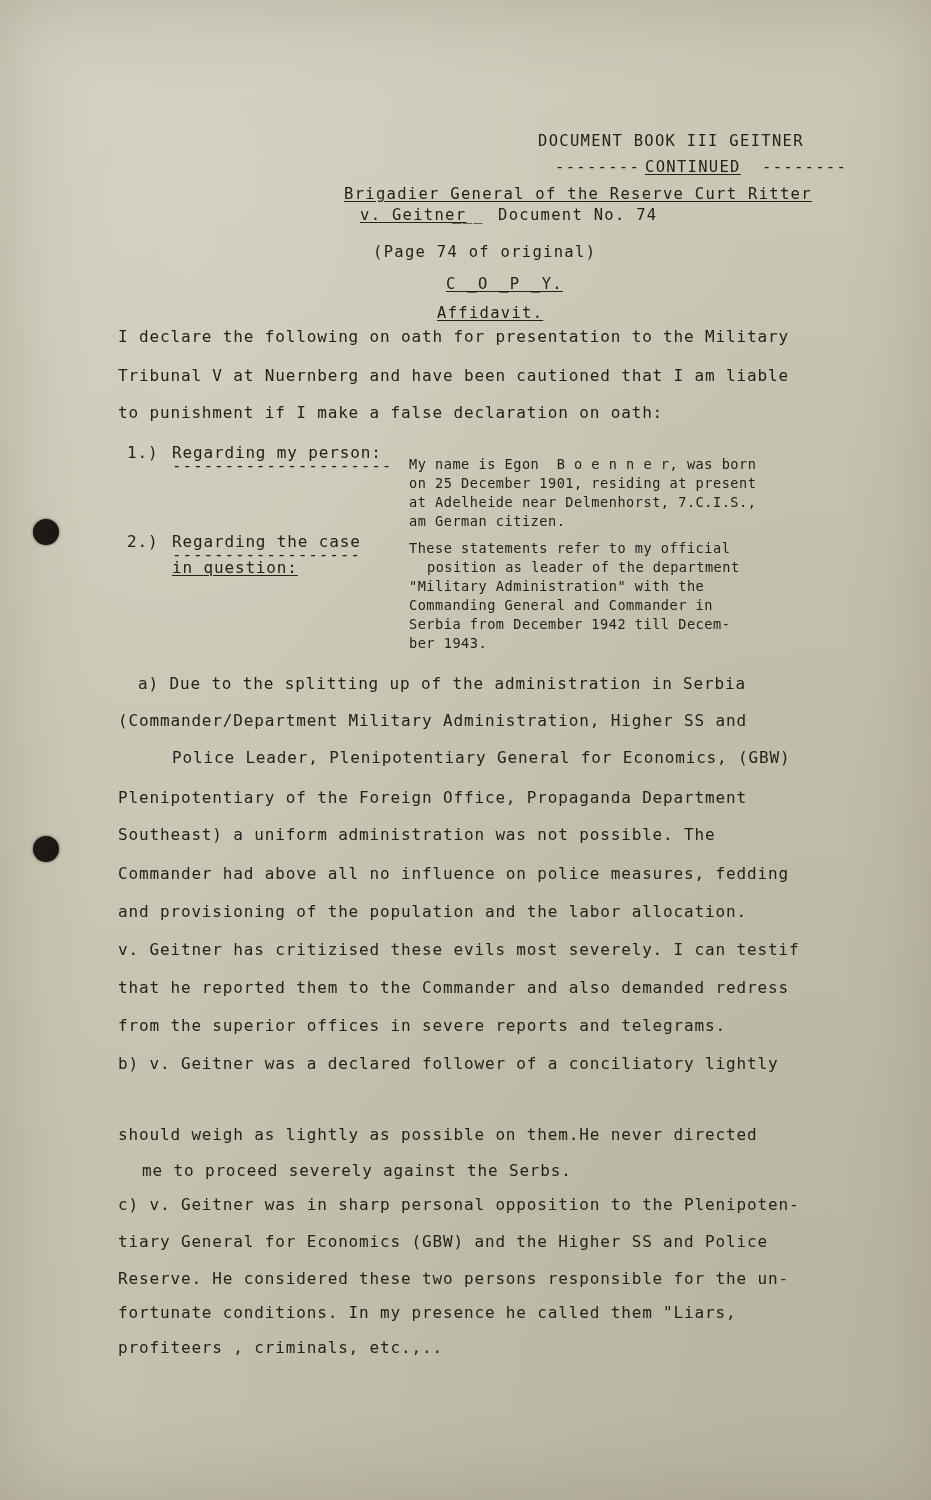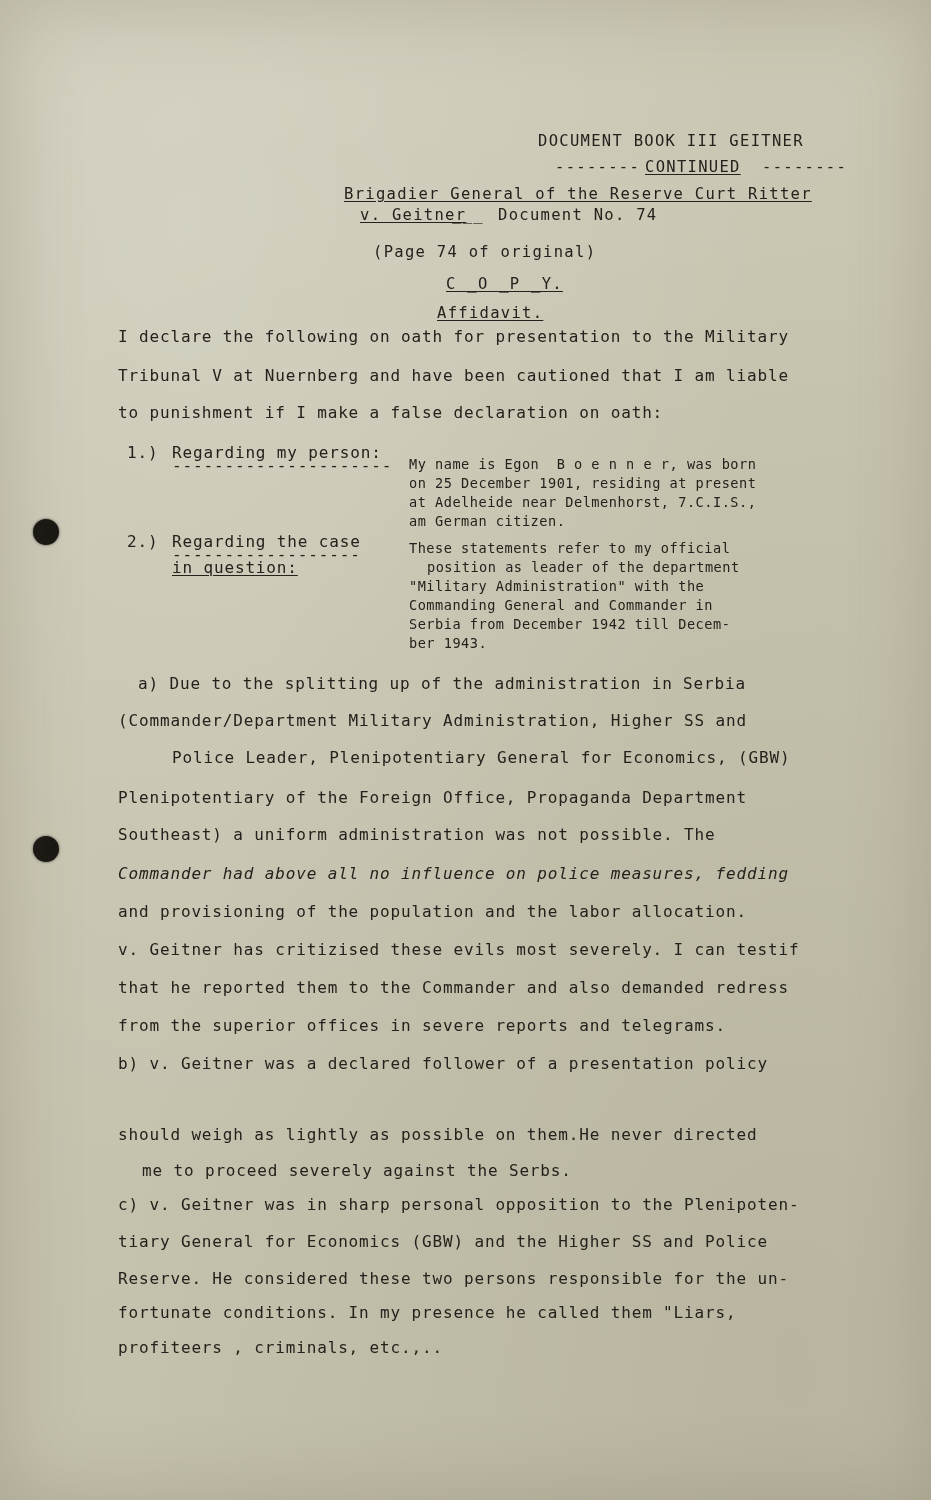--- a/index.html
+++ b/index.html
@@ -129,26 +129,26 @@
     <div class="txt small-line" style="left:409px; top:580px;">"Military Administration" with the</div>
     <div class="txt small-line" style="left:409px; top:599px;">Commanding General and Commander in</div>
     <div class="txt small-line" style="left:409px; top:618px;">Serbia from December 1942 till Decem-</div>
     <div class="txt small-line" style="left:409px; top:637px;">ber 1943.</div>
 
     <div class="txt body-line" style="left:138px; top:676px;">a) Due to the splitting up of the administration in Serbia</div>
     <div class="txt body-line" style="left:118px; top:713px;">(Commander/Department Military Administration, Higher SS and</div>
     <div class="txt body-line" style="left:136px; top:750px;margin-left:36px;">Police Leader, Plenipotentiary General for Economics, (GBW)</div>
     <div class="txt body-line" style="left:118px; top:790px;">Plenipotentiary of the Foreign Office, Propaganda Department</div>
     <div class="txt body-line" style="left:118px; top:827px;">Southeast) a uniform administration was not possible. The</div>
-    <div class="txt body-line" style="left:118px; top:866px;font-style:italic;">Commander had above all no influence on police measures, fedding</div>
+    <div class="txt body-line" style="left:118px; top:866px;">Commander had above all no influence on police measures, fedding</div>
     <div class="txt body-line" style="left:118px; top:904px;">and provisioning of the population and the labor allocation.</div>
     <div class="txt body-line" style="left:118px; top:942px;">v. Geitner has critizised these evils most severely. I can testif</div>
     <div class="txt body-line" style="left:118px; top:980px;">that he reported them to the Commander and also demanded redress</div>
     <div class="txt body-line" style="left:118px; top:1018px;">from the superior offices in severe reports and telegrams.</div>
-    <div class="txt body-line" style="left:118px; top:1056px;">b) v. Geitner was a declared follower of a presentation policy</div>
+    <div class="txt body-line" style="left:118px; top:1056px;">b) v. Geitner was a declared follower of a conciliatory lightly</div>
     <div class="txt body-line" style="left:118px; top:1127px;">should weigh as lightly as possible on them.He never directed</div>
     <div class="txt body-line" style="left:118px; top:1163px;padding-left:24px;">me to proceed severely against the Serbs.</div>
     <div class="txt body-line" style="left:118px; top:1197px;">c) v. Geitner was in sharp personal opposition to the Plenipoten-</div>
     <div class="txt body-line" style="left:118px; top:1234px;">tiary General for Economics (GBW) and the Higher SS and Police</div>
     <div class="txt body-line" style="left:118px; top:1271px;">Reserve. He considered these two persons responsible for the un-</div>
     <div class="txt body-line" style="left:118px; top:1305px;">fortunate conditions. In my presence he called them "Liars,</div>
     <div class="txt body-line" style="left:118px; top:1340px;">profiteers , criminals, etc.,..</div>
 
   </div>
 

